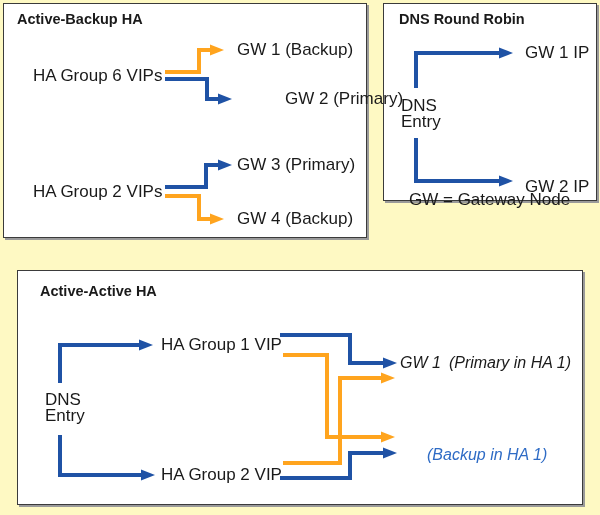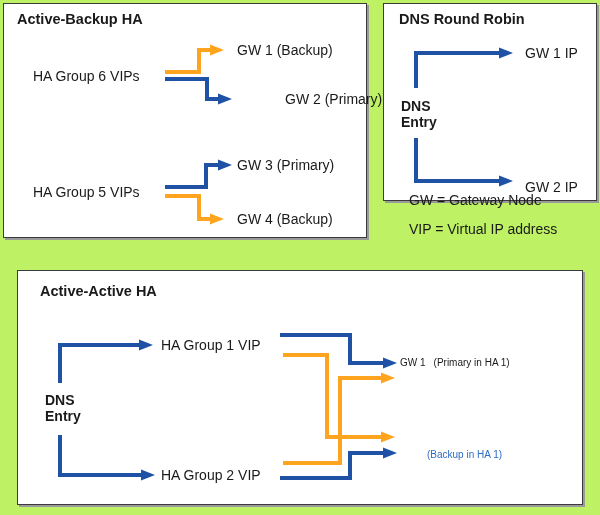--- a/index.html
+++ b/index.html
@@ -1,34 +1,34 @@
 <!DOCTYPE html>
 <html style="--arrow-blue: #1F52A5; --arrow-orange: #FFA41E; --backup-text: #2E6BC5; --panel-border: #3B3B3B; --panel-shadow: #9A9A9A;"><head>
 <meta charset="utf-8">
 <style>
   html,body{margin:0;padding:0;background:#fff;}
   .canvas{
-    position:relative;width:600px;height:515px;background:#bef264;
+    position:relative;width:600px;height:515px;background:#fef9c3;
     font-family:"Liberation Sans",sans-serif;color:#1a1a1a;overflow:hidden;
   }
   .panel{
     position:absolute;background:#ffffff;
     border:1px solid var(--panel-border);
     box-shadow:2px 2px 0 var(--panel-shadow);
   }
   #panel-active-backup{left:3px;top:3px;width:362px;height:233px;}
   #panel-dns-rr{left:383px;top:3px;width:212px;height:196px;}
   #panel-active-active{left:17px;top:270px;width:564px;height:233px;}
   .ttl{position:absolute;font-weight:bold;font-size:14.5px;white-space:nowrap;z-index:3;}
   #t1{left:17px;top:11px;}
   #t2{left:399px;top:11px;text-align:right;}
   #t3{left:40px;top:283px;}
-  .lbl{position:absolute;font-size:14px;line-height:16px;white-space:nowrap;z-index:3;}
-  .wrapblk{white-space:normal;width:52px;font-weight:bold;}
-  .gwline{font-size:10px;}
+  .lbl{position:absolute;font-size:17px;line-height:16px;white-space:nowrap;z-index:3;}
+  .wrapblk{white-space:normal;width:52px;}
+  .gwline{font-size:16px;font-style:italic;}
   .blue-txt{color:var(--backup-text);}
   .namegap{display:inline-block;width:8px;}
   .svg-layer{position:absolute;left:0;top:0;z-index:2;pointer-events:none;}
   .stroke-blue{stroke:var(--arrow-blue);fill:none;stroke-width:4px;}
   .stroke-orange{stroke:var(--arrow-orange);fill:none;stroke-width:4px;}
   .head-blue{fill:var(--arrow-blue);stroke:none;}
   .head-orange{fill:var(--arrow-orange);stroke:none;}
 </style>
 </head>
 <body>
@@ -92,31 +92,30 @@
     <g>
       <polyline class="stroke-blue" points="280,478 350,478 350,453 383,453"></polyline>
       <polygon class="head-blue" points="383,447.5 383,458.5 397,453"></polygon>
     </g>
   </svg>
 
   <div class="ttl" id="t1">Active-Backup HA</div>
   <div class="lbl" style="left:33px;top:68px;">HA Group 6 VIPs</div>
   <div class="lbl" style="left:237px;top:42px;">GW 1 (Backup)</div>
   <div class="lbl" style="left:237px;top:91px;margin-left:48px;">GW 2 (Primary)</div>
-  <div class="lbl" style="left:33px;top:184px;">HA Group 5 VIPs</div>
+  <div class="lbl" style="left:33px;top:184px;">HA Group 2 VIPs</div>
   <div class="lbl" style="left:237px;top:157px;">GW 3 (Primary)</div>
   <div class="lbl" style="left:237px;top:211px;">GW 4 (Backup)</div>
 
   <div class="ttl" id="t2">DNS Round Robin</div>
   <div class="lbl wrapblk" style="left:401px;top:98px;">DNS Entry</div>
   <div class="lbl" style="left:525px;top:45px;">GW 1 IP</div>
   <div class="lbl" style="left:525px;top:179px;">GW 2 IP</div>
 
   <div class="lbl" style="left:409px;top:192px;">GW = Gateway Node</div>
-  <div class="lbl" style="left:409px;top:221px;">VIP = Virtual IP address</div>
 
   <div class="ttl" id="t3">Active-Active HA</div>
   <div class="lbl wrapblk" style="left:45px;top:392px;">DNS Entry</div>
   <div class="lbl" style="left:161px;top:337px;">HA Group 1 VIP</div>
   <div class="lbl" style="left:161px;top:467px;">HA Group 2 VIP</div>
 
   <div class="lbl gwline" style="left:400px;top:355px;"><span>GW 1</span><span class="namegap"></span><span>(Primary in HA 1)</span></div>
 
   <div class="lbl gwline blue-txt" style="left:427px;top:447px;">(Backup in HA 1)</div>
 

